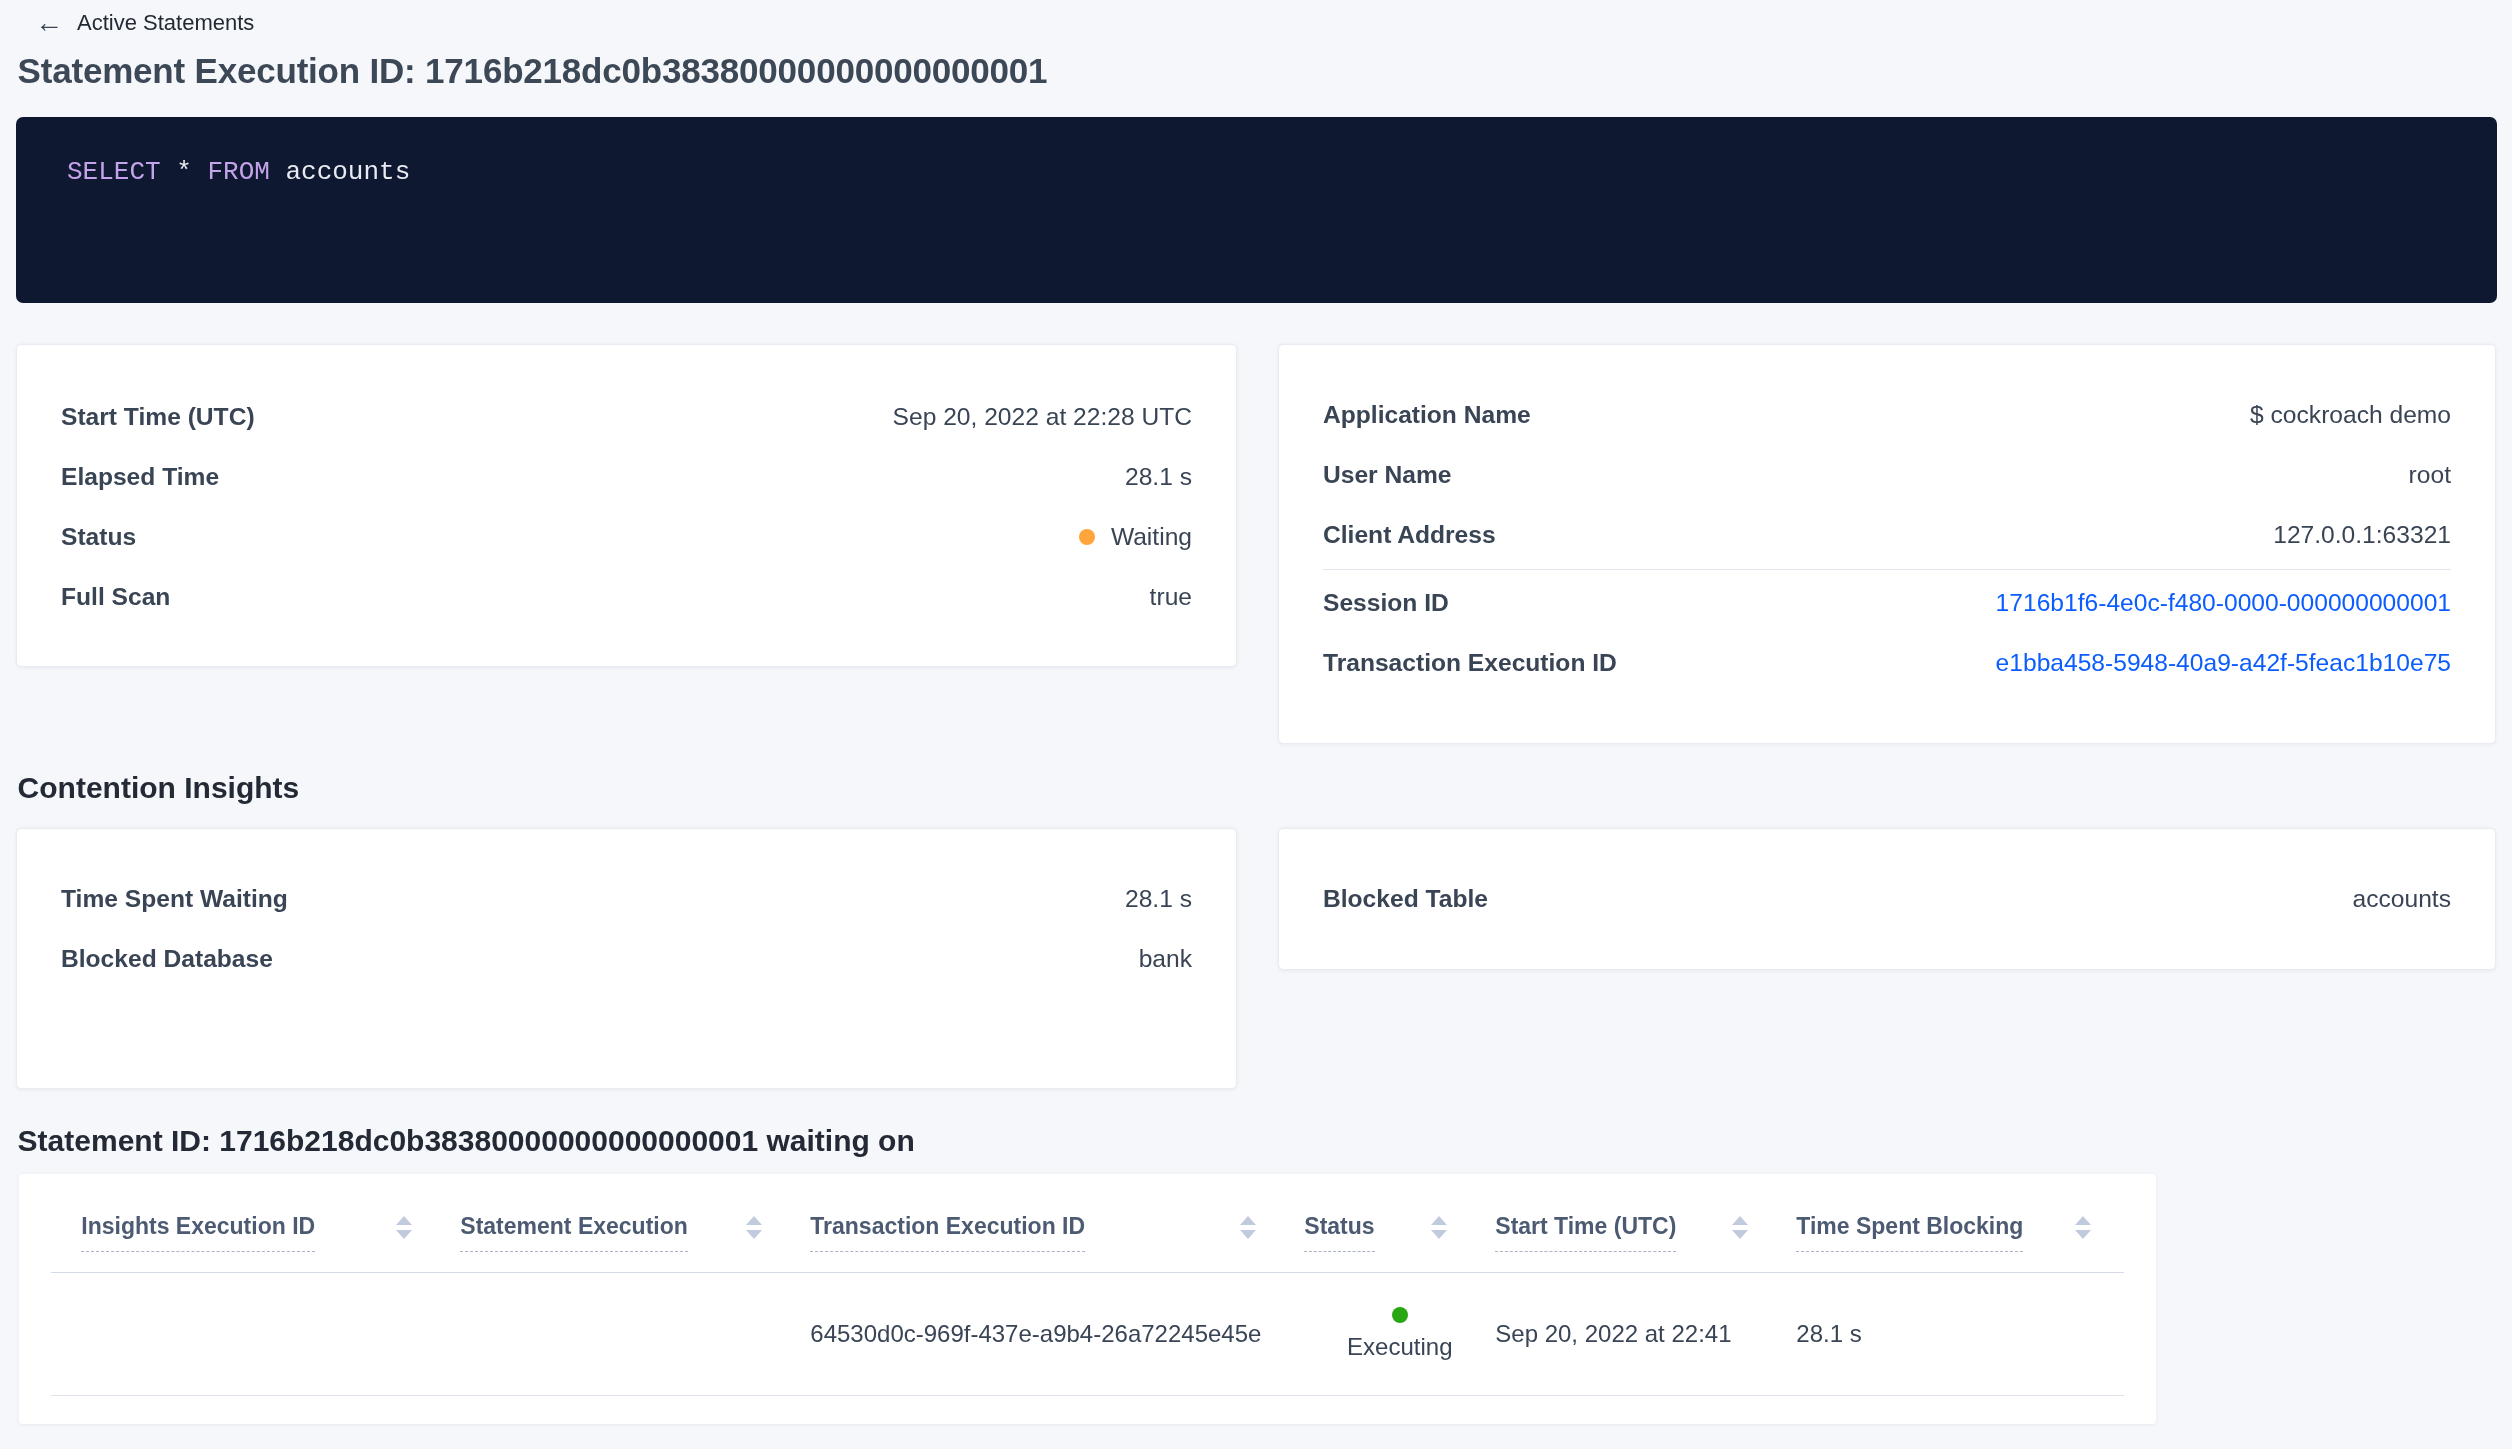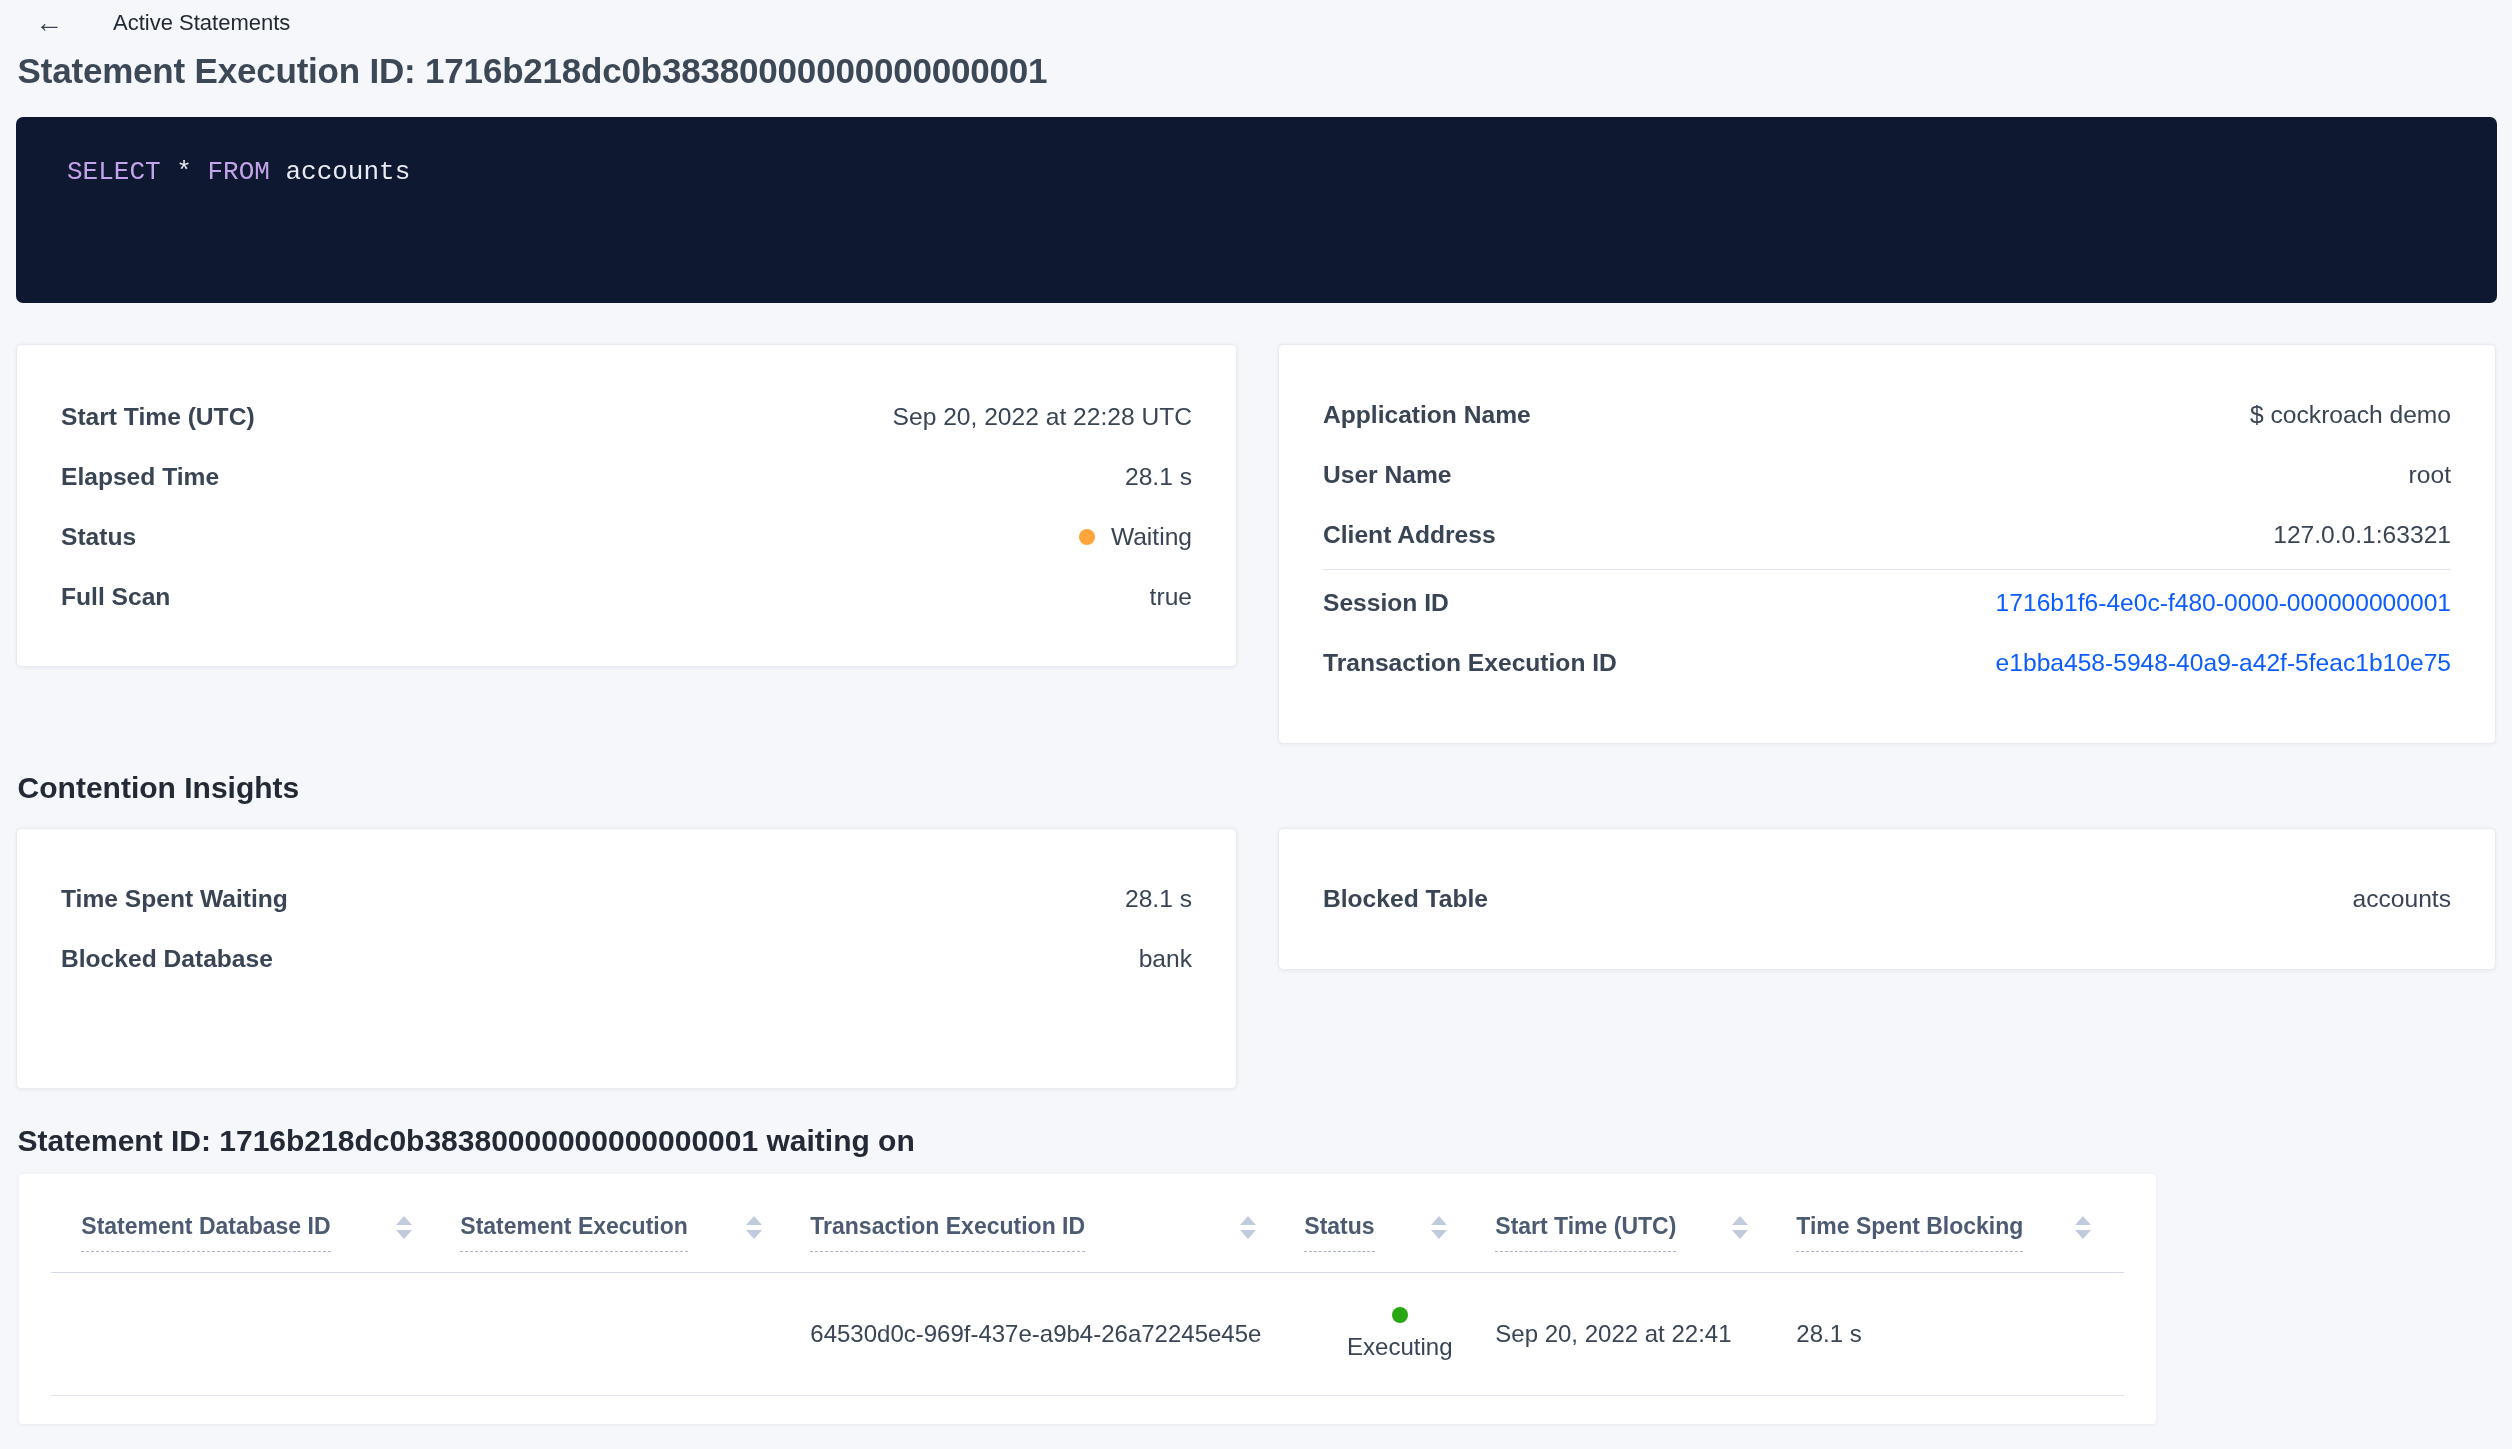--- a/index.html
+++ b/index.html
@@ -3,21 +3,21 @@
 <meta charset="utf-8">
 <style>
   * { margin:0; padding:0; box-sizing:border-box; }
   html,body { width:2512px; height:1449px; }
   body { font-family:"Liberation Sans", sans-serif; background:#f5f7fa; color:#394455; }
   .page { position:relative; width:2512px; height:1449px; overflow:hidden; }
 
   
   .breadcrumb { position:absolute; left:35px; top:8.8px; display:flex; align-items:center; gap:14px; }
   .back-arrow { font-size:28px; line-height:1; color:#394455; }
-  .back-link { font-size:22px; color:#242a35; text-decoration:none; cursor:pointer;margin-left:36px; }
+  .back-link { font-size:22px; color:#242a35; text-decoration:none; cursor:pointer; }
 
   
   .page-title { position:absolute; left:17.6px; top:51px; font-size:35px; font-weight:700; color:#3d4857; letter-spacing:-0.2px; }
 
   
   .sql-box { position:absolute; left:16px; top:117px; width:2481px; height:186px; background:#0e1830; border-radius:7px; padding:40px 51px; }
   .sql-box code { font-family:"Liberation Mono","DejaVu Sans Mono",monospace; font-size:26px; white-space:pre; }
   .sql-kw { color:#c5a3ea; }
   .sql-plain { color:#e7eaf1; }
 
@@ -135,21 +135,21 @@
       <span class="kv-label">Blocked Table</span>
       <span class="kv-value">accounts</span>
     </div>
   </div>
 
   <h2 class="section-heading heading-waiting">Statement ID: 1716b218dc0b38380000000000000001 waiting on</h2>
 
   <div class="table-card">
     <div class="t-header">
       <div class="th">
-        <span class="th-label">Statement Database ID</span>
+        <span class="th-label">Insights Execution ID</span>
         <span class="sort-icon">
             <i class="tri-up"></i>
             <i class="tri-down"></i>
           </span>
       </div>
       <div class="th">
         <span class="th-label">Statement Execution</span>
         <span class="sort-icon">
             <i class="tri-up"></i>
             <i class="tri-down"></i>

